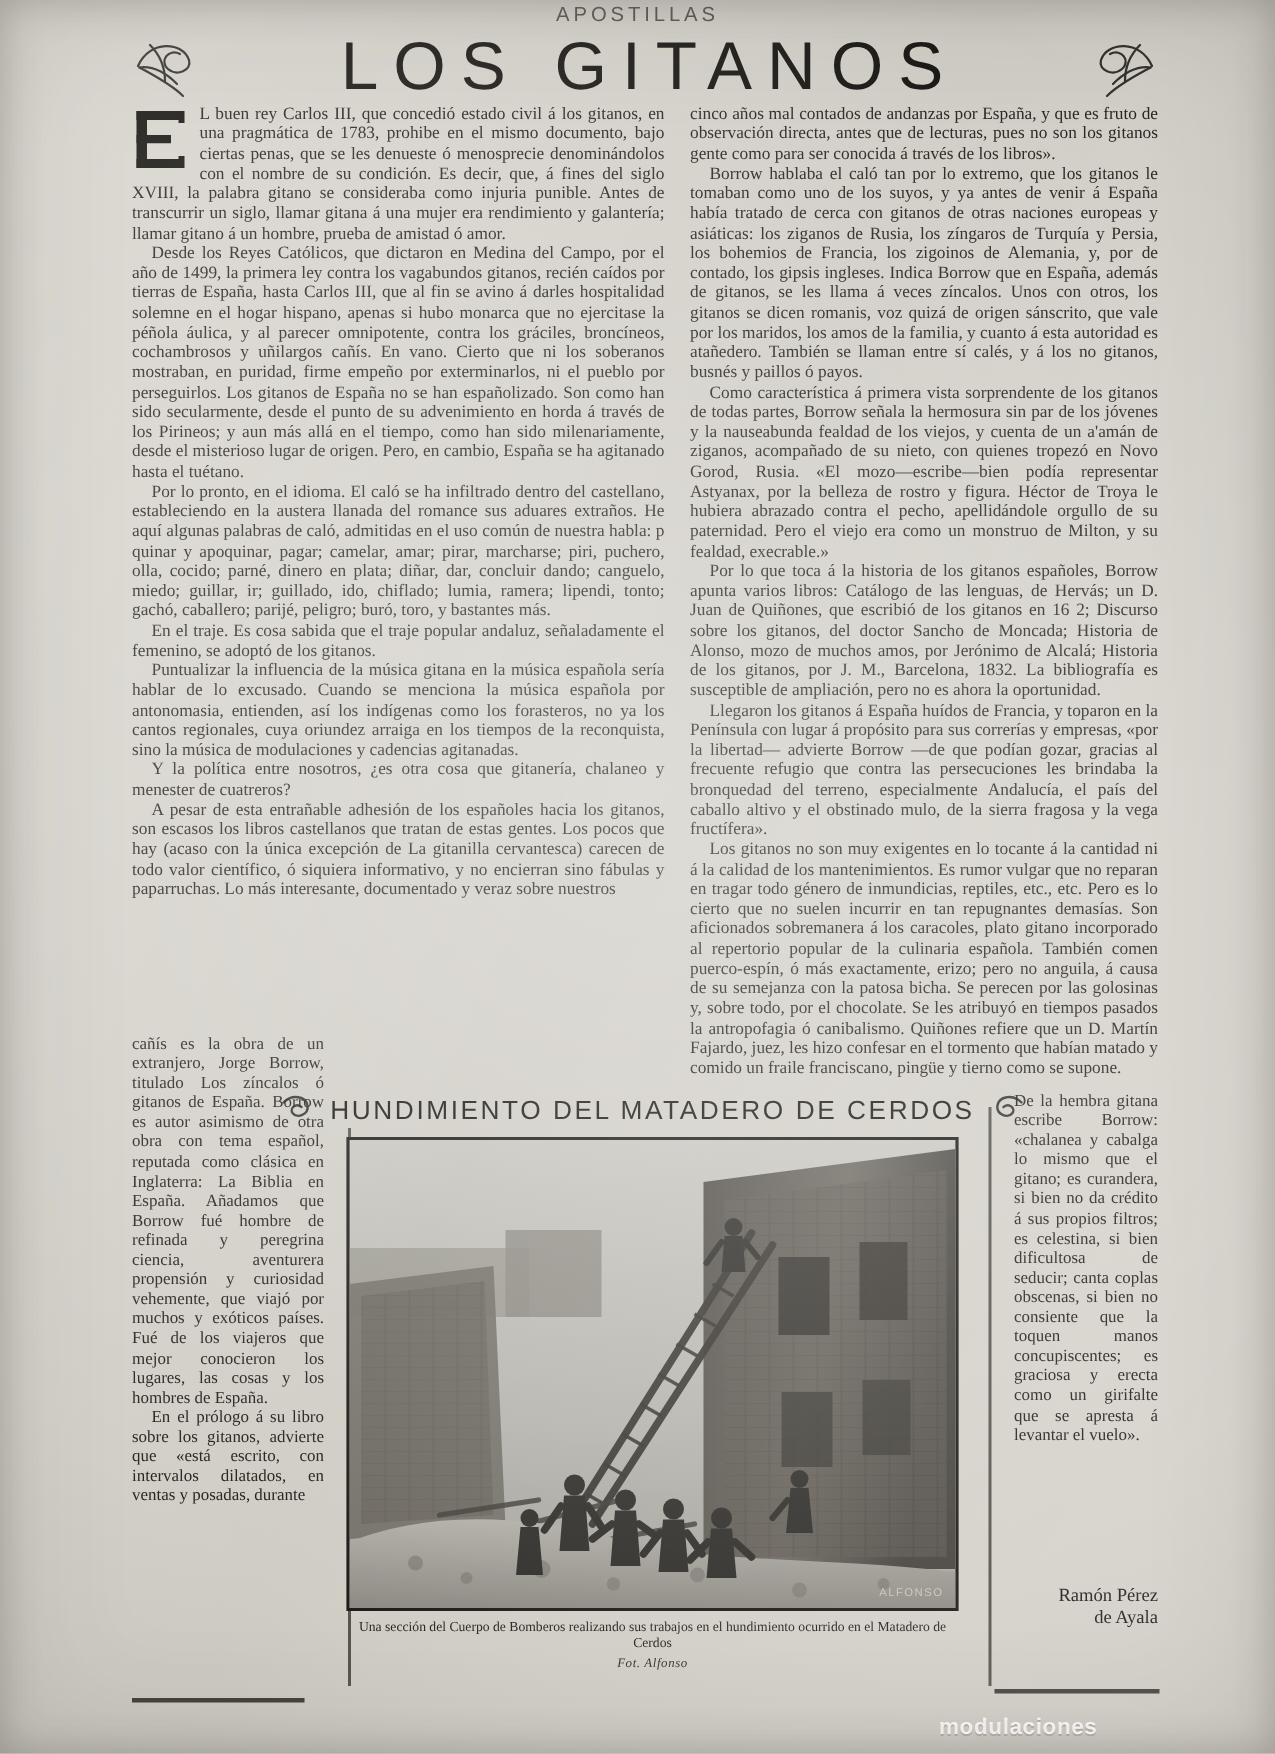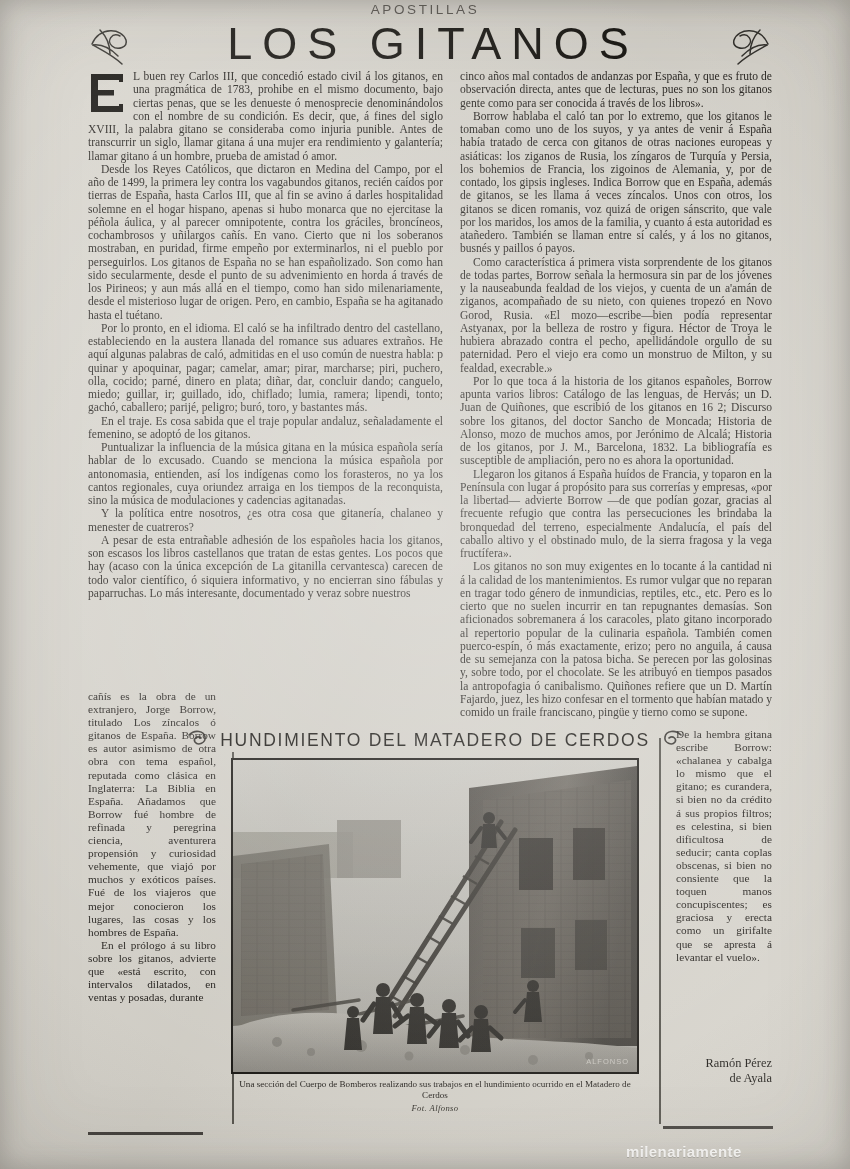--- a/index.html
+++ b/index.html
@@ -406,17 +406,17 @@
 
         <rect x="0" y="0" width="404" height="312" fill="url(#skyG)" opacity="0.10"></rect>
       </svg>
       <span class="photo-stamp">ALFONSO</span>
     </div>
 
     <div class="caption">Una sección del Cuerpo de Bomberos realizando sus trabajos en el hundimiento ocurrido en el Matadero de Cerdos</div>
     <div class="credit">Fot. Alfonso</div>
   </div>
 
-  <div class="watermark">milenariamente</div>
+  <div class="watermark">modulaciones</div>
 
   <div class="grain"></div>
   <div class="edge-dark"></div>
 </div>
 
 </body></html>

